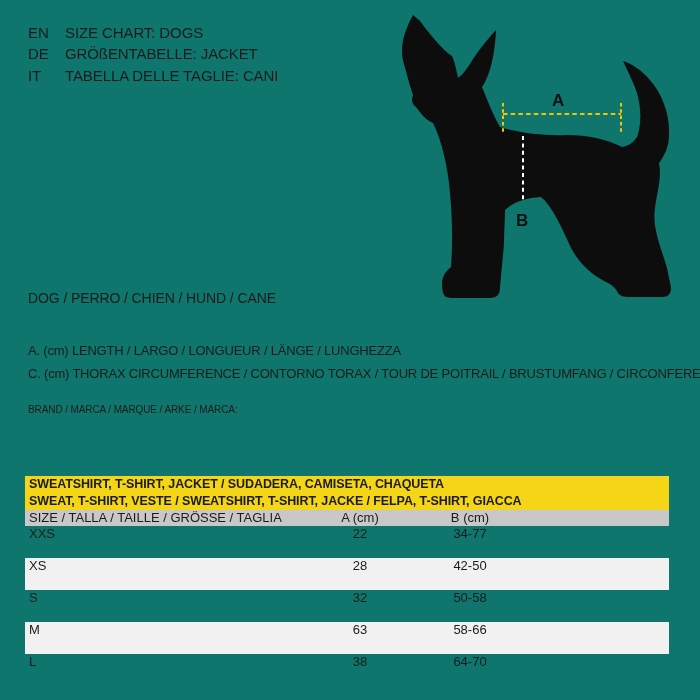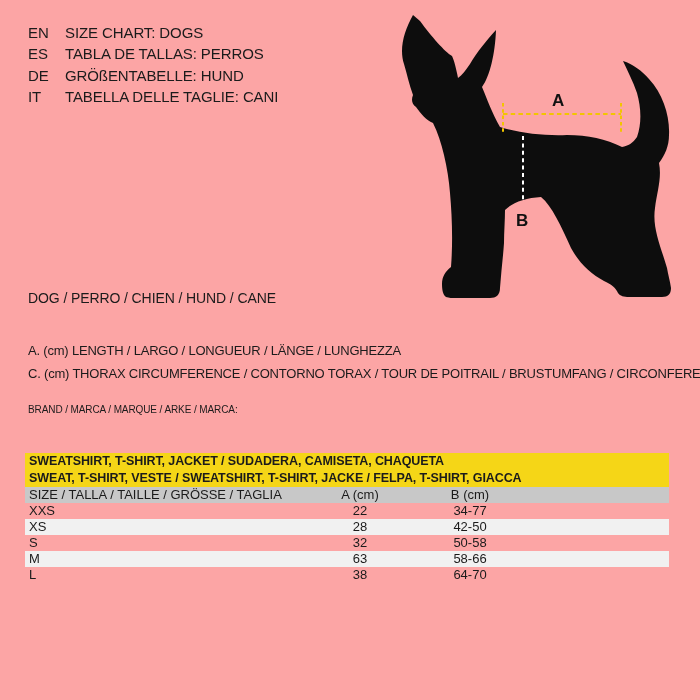--- a/index.html
+++ b/index.html
@@ -1,63 +1,59 @@
 <!DOCTYPE html>
 <html style="--banner: #f5d617; --line-yellow: #f2c500; --line-white: #ffffff; --header-gray: #c8c8c8; --stripe-gray: #f1f1f1; --ink: #1b1b1b;"><head>
 <meta charset="utf-8">
 <style>
   html,body{margin:0;padding:0;background:#fff;}
   .page{
-    position:relative;width:700px;height:700px;background:#fca5a5;overflow:hidden;
+    position:relative;width:700px;height:700px;background:#0f766e;overflow:hidden;
     font-family:"Liberation Sans","DejaVu Sans",sans-serif;color:var(--ink,#1b1b1b);
   }
   
   .lang-list{position:absolute;left:28px;top:22px;font-size:15px;line-height:21.4px;letter-spacing:-0.1px;}
   .lang-row{display:flex;}
   .lang-code{width:37px;flex:0 0 37px;}
   
   .dog-svg{position:absolute;left:390px;top:0;}
   .dog-body{fill:#0d0d0d;}
   .measure-yellow{stroke:var(--line-yellow,#f2c500);stroke-width:2;fill:none;stroke-dasharray:4.5 3.2;}
   .measure-tick{stroke:var(--line-yellow,#f2c500);stroke-width:2;fill:none;stroke-dasharray:3.5 2.8;}
   .measure-white{stroke:var(--line-white,#ffffff);stroke-width:2;fill:none;stroke-dasharray:4 3.4;}
   .measure-label{font-family:"Liberation Sans",sans-serif;font-weight:bold;font-size:17px;fill:#111;}
   
   .note{position:absolute;left:28px;white-space:nowrap;}
   .note-species{top:279px;font-size:14px;letter-spacing:-0.1px;margin-top:11px;}
   .note-measures{top:340px;font-size:13px;line-height:22.5px;letter-spacing:-0.2px;}
   .note-brand{top:404px;font-size:10px;letter-spacing:-0.1px;}
   
   .size-table{position:absolute;left:25px;top:453px;width:644px;}
-  .banner{background:var(--banner,#f5d617);padding:0 0 0 4px;}
+  .banner{background:var(--banner,#f5d617);padding:0 0 0 4px;margin-top:23px;}
   .banner div{font-weight:bold;font-size:12.5px;line-height:17px;white-space:nowrap;letter-spacing:-0.1px;}
-  .t-row{position:relative;height:16px;font-size:13px;line-height:15.5px;white-space:nowrap;}
+  .t-row{position:relative;height:32px;font-size:13px;line-height:15.5px;white-space:nowrap;}
   .t-head{background:var(--header-gray,#c8c8c8);height:16px;line-height:16px;}
   .t-row .c-size{position:absolute;left:4px;top:0;text-align:right;}
   .t-row .c-a{position:absolute;left:335px;top:0;transform:translateX(-50%);}
   .t-row .c-b{position:absolute;left:445px;top:0;transform:translateX(-50%);}
   .t-body .t-row:nth-child(even){background:var(--stripe-gray,#f1f1f1);}
 </style>
 </head>
 <body>
 
 <div class="page">
 
   <div class="lang-list">
     <div class="lang-row">
       <span class="lang-code">EN</span>
       <span class="lang-label">SIZE CHART: DOGS</span>
     </div>
     <div class="lang-row">
-      <span class="lang-code">ES</span>
-      <span class="lang-label">TABLA DE TALLAS: PERROS</span>
-    </div>
-    <div class="lang-row">
       <span class="lang-code">DE</span>
-      <span class="lang-label">GRÖßENTABELLE: HUND</span>
+      <span class="lang-label">GRÖßENTABELLE: JACKET</span>
     </div>
     <div class="lang-row">
       <span class="lang-code">IT</span>
       <span class="lang-label">TABELLA DELLE TAGLIE: CANI</span>
     </div>
   </div>
 
   <svg class="dog-svg" width="310" height="310" viewBox="390 0 310 310" xmlns="http://www.w3.org/2000/svg">
     <path class="dog-body" d="
       M 413 15

